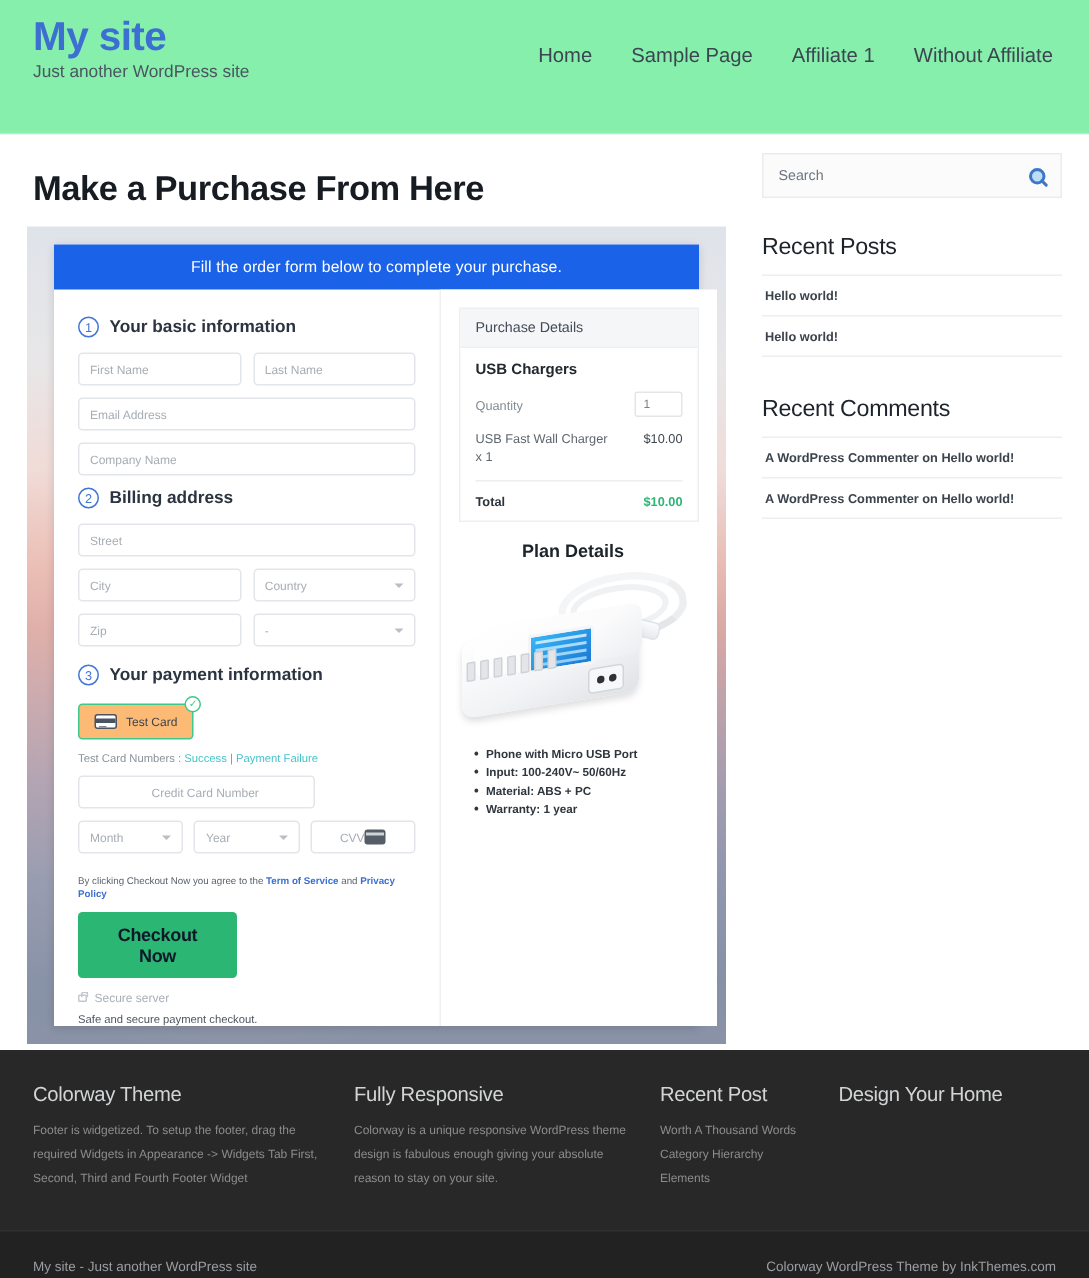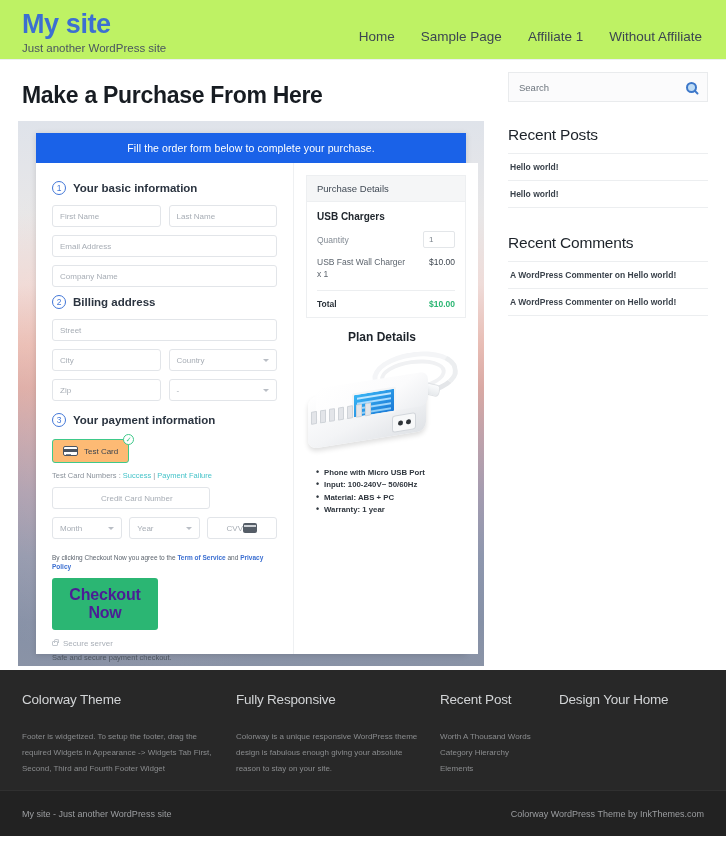--- a/index.html
+++ b/index.html
@@ -6,27 +6,27 @@
   html, body {
     width: 726px;
     height: 852px;
     font-family: "Liberation Sans", sans-serif;
     background: #ffffff;
     overflow: hidden;
   }
 
   
   .site-header {
-    height: 60px;
+    height: 90px;
     padding: 0 22px;
     display: flex;
     align-items: flex-start;
     justify-content: space-between;
     border-bottom: 1px solid #eceff1;
-    background: #bef264;
+    background: #86efac;
   }
   .brand { padding-top: 9px; }
   .site-title {
     font-size: 27px;
     font-weight: bold;
     color: #3c6fd1;
     letter-spacing: -0.4px;
     line-height: 1.15;
   }
   .site-tagline {
@@ -208,22 +208,22 @@
     width: 14px; height: 10px; border-radius: 2px; background: #555d67;
     position: relative; flex: 0 0 14px;
   }
   .cvv-icon::before{ content:""; position:absolute; left:1px; right:1px; top:2px; height:2px; background:#cfd3d8;}
 
   .terms { font-size: 6.5px; color: #5c646e; margin: 6px 0 7px 0; line-height: 1.4;}
   .terms a { color: #3c6fd1; text-decoration: none; font-weight: bold;}
 
   .checkout-btn {
     background: #2bb673;
-    color: #4c1d95;
-    font-size: 16px;
+    color: #0f172a;
+    font-size: 12px;
     font-weight: bold;
     border: none;
     border-radius: 3px;
     padding: 8px 14px;
     width: 106px;
     text-align: center;
     cursor: pointer;
     letter-spacing: -.2px;
   }
   .secure-row {
@@ -399,21 +399,21 @@
     padding: 22px 22px 16px 22px;
     display: flex;
     gap: 14px;
     height: 120px;
   }
   .fcol { flex: 1; }
   .fcol-1 { flex: 0 0 200px; }
   .fcol-2 { flex: 0 0 105px; }
   .fcol-3 { flex: 0 0 190px; }
   .ftitle {
-    font-size: 13.5px; color: #d2d4d6; margin-bottom: 22px; font-weight: normal;
+    font-size: 13.5px; color: #d2d4d6; margin-bottom: 9px; font-weight: normal;
     letter-spacing: -.2px;
   }
   .ftext { font-size: 8px; color: #8a8c8e; line-height: 2.0; }
   .flist { list-style: none; }
   .flist li { font-size: 8px; color: #8a8c8e; line-height: 2.0; }
 
   .copybar {
     background: #222222;
     height: 46px;
     display: flex; align-items: center; justify-content: space-between;

